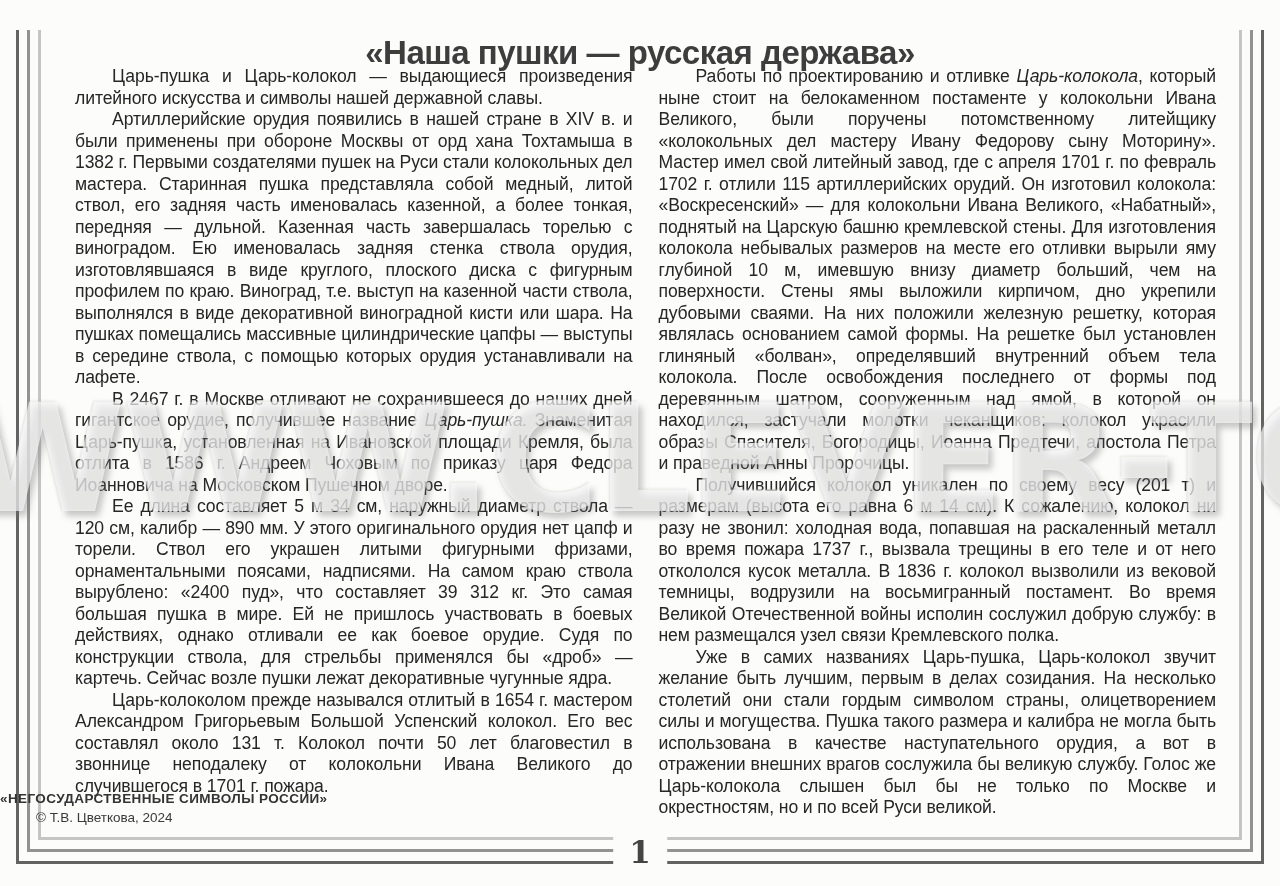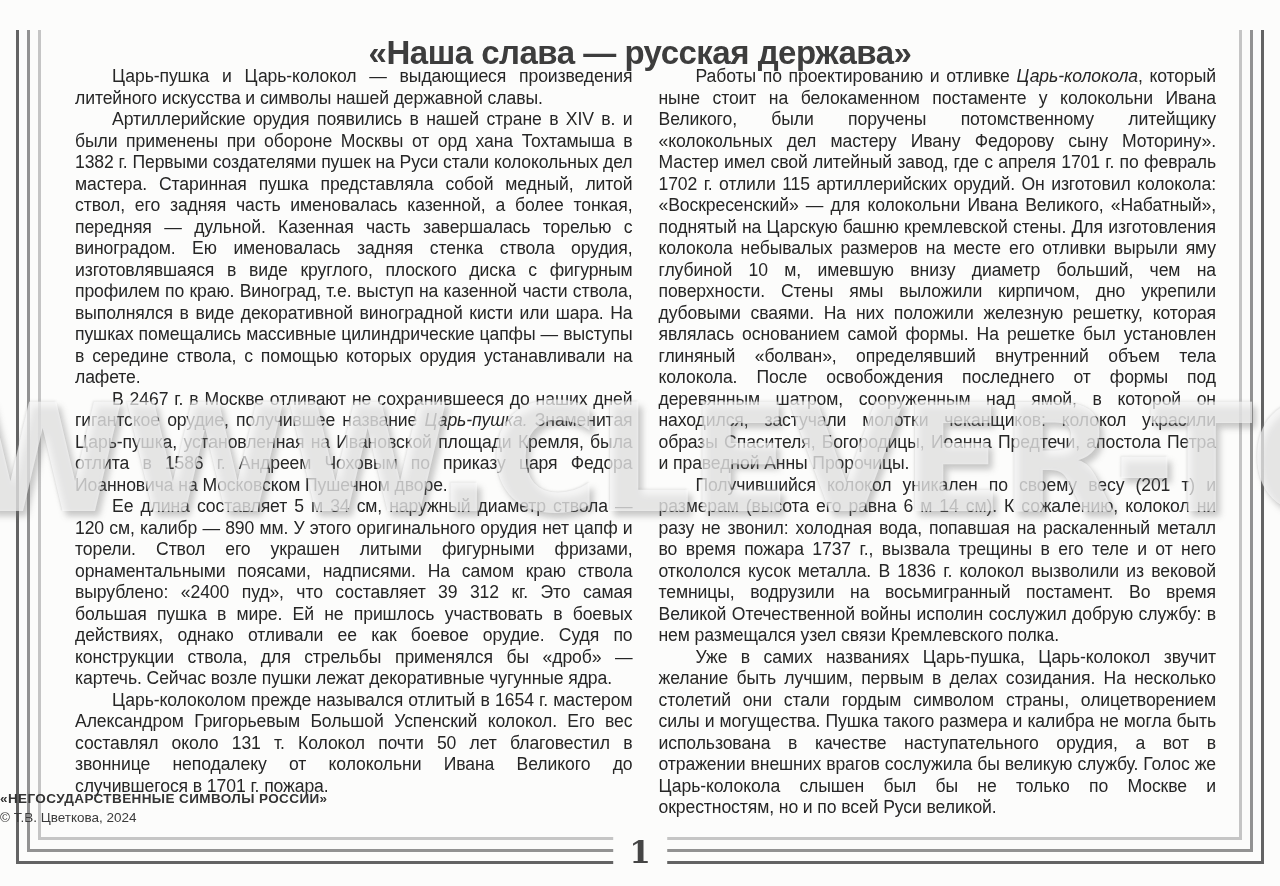--- a/index.html
+++ b/index.html
@@ -56,42 +56,42 @@
     z-index:2;pointer-events:none;
   }
   .footer{
     position:absolute;left:0;right:0;top:791px;
     text-align:left;z-index:1;
   }
   .footer-line1{
     font-size:13.5px;font-weight:bold;color:#333;letter-spacing:0.4px;
   }
   .footer-line2{
-    font-size:13.5px;color:#3a3a3a;margin-top:4px;
+    font-size:13.5px;color:#3a3a3a;margin-top:4px;margin-left:36px;
   }
   .page-number{
     position:absolute;left:50%;transform:translateX(-50%);
     top:832px;
     background:#fcfcfb;
     padding:0 16px;
     font-family:"DejaVu Serif",serif;
     font-size:31px;font-weight:600;color:#454545;
     z-index:4;line-height:40px;
   }
 </style>
 </head>
 <body>
 
 <div class="page">
 
   <div class="frame frame-outer"></div>
   <div class="frame frame-middle"></div>
   <div class="frame frame-inner"></div>
 
-  <h1 class="title">«Наша слава — русская держава»</h1>
+  <h1 class="title">«Наша пушки — русская держава»</h1>
 
   <div class="columns">
 
     <div class="col">
       <p><span>Царь-пушка и Царь-колокол — выдающиеся произведения литейного искусства и символы нашей державной славы.</span></p>
       <p><span>Артиллерийские орудия появились в нашей стране в XIV в. и были применены при обороне Москвы от орд хана Тохтамыша в 1382 г. Первыми создателями пушек на Руси стали колокольных дел мастера. Старинная пушка представляла собой медный, литой ствол, его задняя часть именовалась казенной, а более тонкая, передняя — дульной. Казенная часть завершалась торелью с виноградом. Ею именовалась задняя стенка ствола орудия, изготовлявшаяся в виде круглого, плоского диска с фигурным профилем по краю. Виноград, т.е. выступ на казенной части ствола, выполнялся в виде декоративной виноградной кисти или шара. На пушках помещались массивные цилиндрические цапфы — выступы в середине ствола, с помощью которых орудия устанавливали на лафете.</span></p>
       <p><span>В 2467 г. в Москве отливают не сохранившееся до наших дней гигантское орудие, получившее название </span><span class="italic">Царь-пушка.</span><span> Знаменитая Царь-пушка, установленная на Ивановской площади Кремля, была отлита в 1586 г. Андреем Чоховым по приказу царя Федора Иоанновича на Московском Пушечном дворе.</span></p>
       <p><span>Ее длина составляет 5 м 34 см, наружный диаметр ствола — 120 см, калибр — 890 мм. У этого оригинального орудия нет цапф и торели. Ствол его украшен литыми фигурными фризами, орнаментальными поясами, надписями. На самом краю ствола вырублено: «2400 пуд», что составляет 39 312 кг. Это самая большая пушка в мире. Ей не пришлось участвовать в боевых действиях, однако отливали ее как боевое орудие. Судя по конструкции ствола, для стрельбы применялся бы «дроб» — картечь. Сейчас возле пушки лежат декоративные чугунные ядра.</span></p>
       <p><span>Царь-колоколом прежде назывался отлитый в 1654 г. мастером Александром Григорьевым Большой Успенский колокол. Его вес составлял около 131 т. Колокол почти 50 лет благовестил в звоннице неподалеку от колокольни Ивана Великого до случившегося в 1701 г. пожара.</span></p>
     </div>

